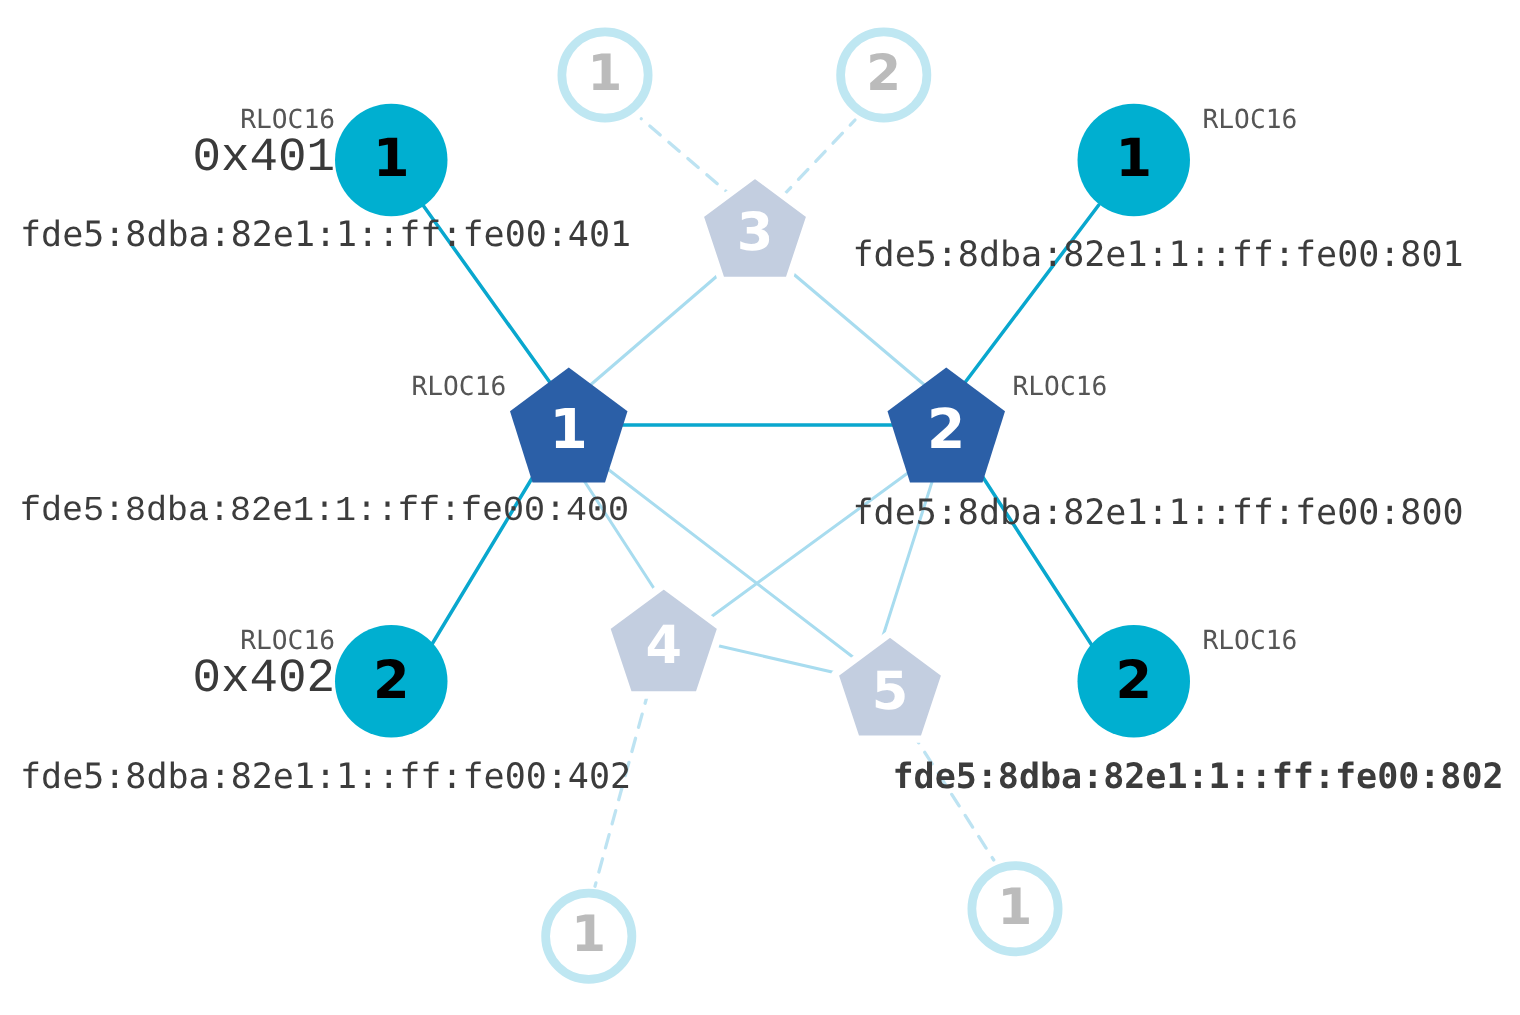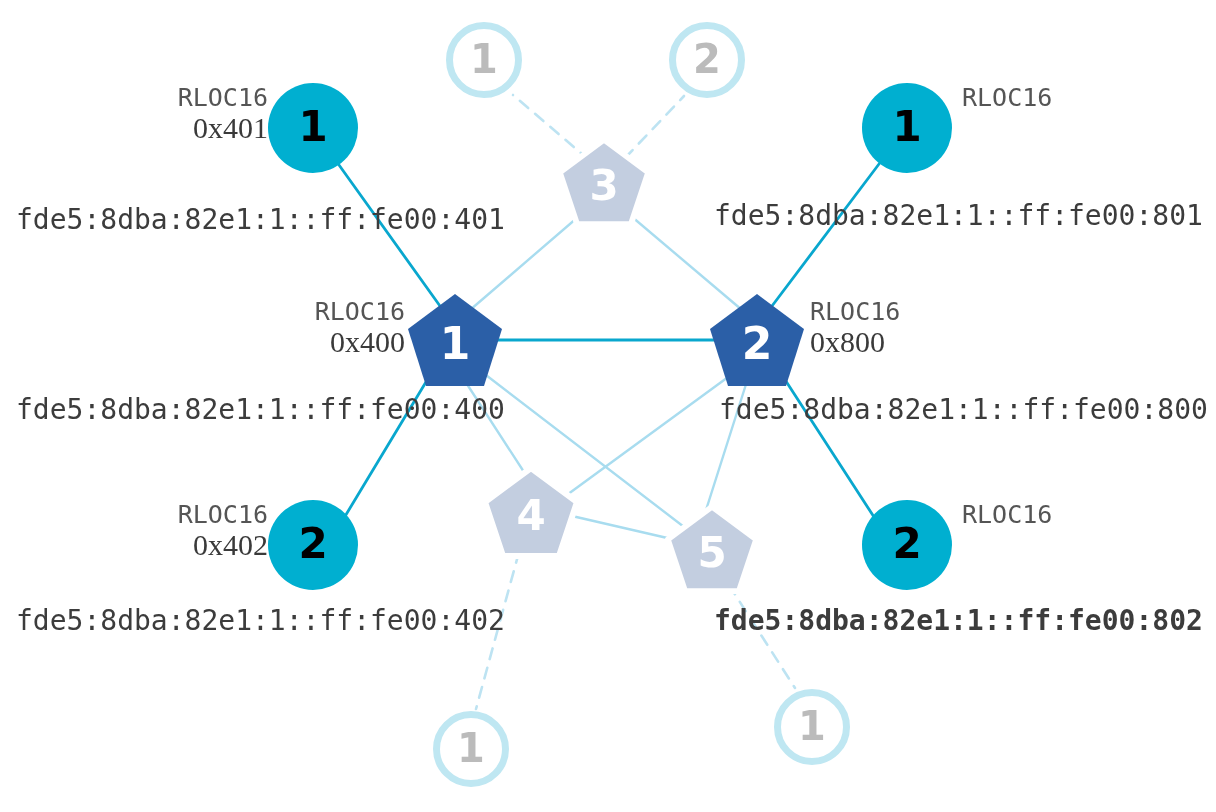--- a/index.html
+++ b/index.html
@@ -86,29 +86,29 @@
     color: #ffffff;
     font-size: 42px;
     transform: translateY(4px);
   }
   
   .label-group {
     position: absolute;
   }
   .rloc-cap {
     font-family: "DejaVu Sans Mono", "Liberation Mono", monospace;
-    font-size: 25px;
+    font-size: 21px;
     color: #555555;
     letter-spacing: 0px;
     white-space: nowrap;
     line-height: 1.1;
   }
   .rloc-val {
-    font-family: Liberation Serif, serif;
-    font-size: 30px;
+    font-family: Liberation Mono, monospace;
+    font-size: 38px;
     color: #3A3A3A;
     white-space: nowrap;
     line-height: 1.05;
   }
   .ipv6 {
     position: absolute;
     font-family: "DejaVu Sans Mono", "Liberation Mono", monospace;
     font-size: 28px;
     color: #3C3C3C;
     white-space: nowrap;
@@ -208,38 +208,36 @@
     <span class="num">1</span>
   </div>
   <div class="node child-node" style="left:862px; top:500px; width:90px; height:90px;">
     <span class="num">2</span>
   </div>
 
   <div class="label-group ta-right" style="left:20px; top:84px; width:248px;">
     <div class="rloc-cap">RLOC16</div>
     <div class="rloc-val">0x401</div>
   </div>
-  <div class="ipv6" style="left:16px; top:206px;text-align:right;">fde5:8dba:82e1:1::ff:fe00:401</div>
+  <div class="ipv6" style="left:16px; top:174px;text-align:right;">fde5:8dba:82e1:1::ff:fe00:401</div>
 
   <div class="label-group ta-left" style="left:962px; top:84px; width:248px;">
     <div class="rloc-cap">RLOC16</div>
   </div>
-  <div class="ipv6" style="left:714px; top:190px;margin-top:12px;">fde5:8dba:82e1:1::ff:fe00:801</div>
+  <div class="ipv6" style="left:682px; top:190px;">fde5:8dba:82e1:1::ff:fe00:801</div>
 
   <div class="label-group ta-right" style="left:140px; top:298px; width:265px;">
     <div class="rloc-cap">RLOC16</div>
-    <div class="rloc-val">0x400</div>
-  </div>
-  <div class="ipv6" style="left:16px; top:396px;">fde5:8dba:82e1:1::ff:fe00:400</div>
+  </div>
+  <div class="ipv6" style="left:16px; top:396px;font-family:Liberation Mono, monospace;">fde5:8dba:82e1:1::ff:fe00:400</div>
 
   <div class="label-group ta-left" style="left:810px; top:298px; width:265px;">
     <div class="rloc-cap">RLOC16</div>
-    <div class="rloc-val">0x800</div>
-  </div>
-  <div class="ipv6" style="left:682px; top:396px;margin-left:37px;">fde5:8dba:82e1:1::ff:fe00:800</div>
+  </div>
+  <div class="ipv6" style="left:682px; top:396px;">fde5:8dba:82e1:1::ff:fe00:800</div>
 
   <div class="label-group ta-right" style="left:20px; top:501px; width:248px;">
     <div class="rloc-cap">RLOC16</div>
     <div class="rloc-val">0x402</div>
   </div>
   <div class="ipv6" style="left:16px; top:607px;">fde5:8dba:82e1:1::ff:fe00:402</div>
 
   <div class="label-group ta-left" style="left:962px; top:501px; width:248px;">
     <div class="rloc-cap">RLOC16</div>
   </div>

